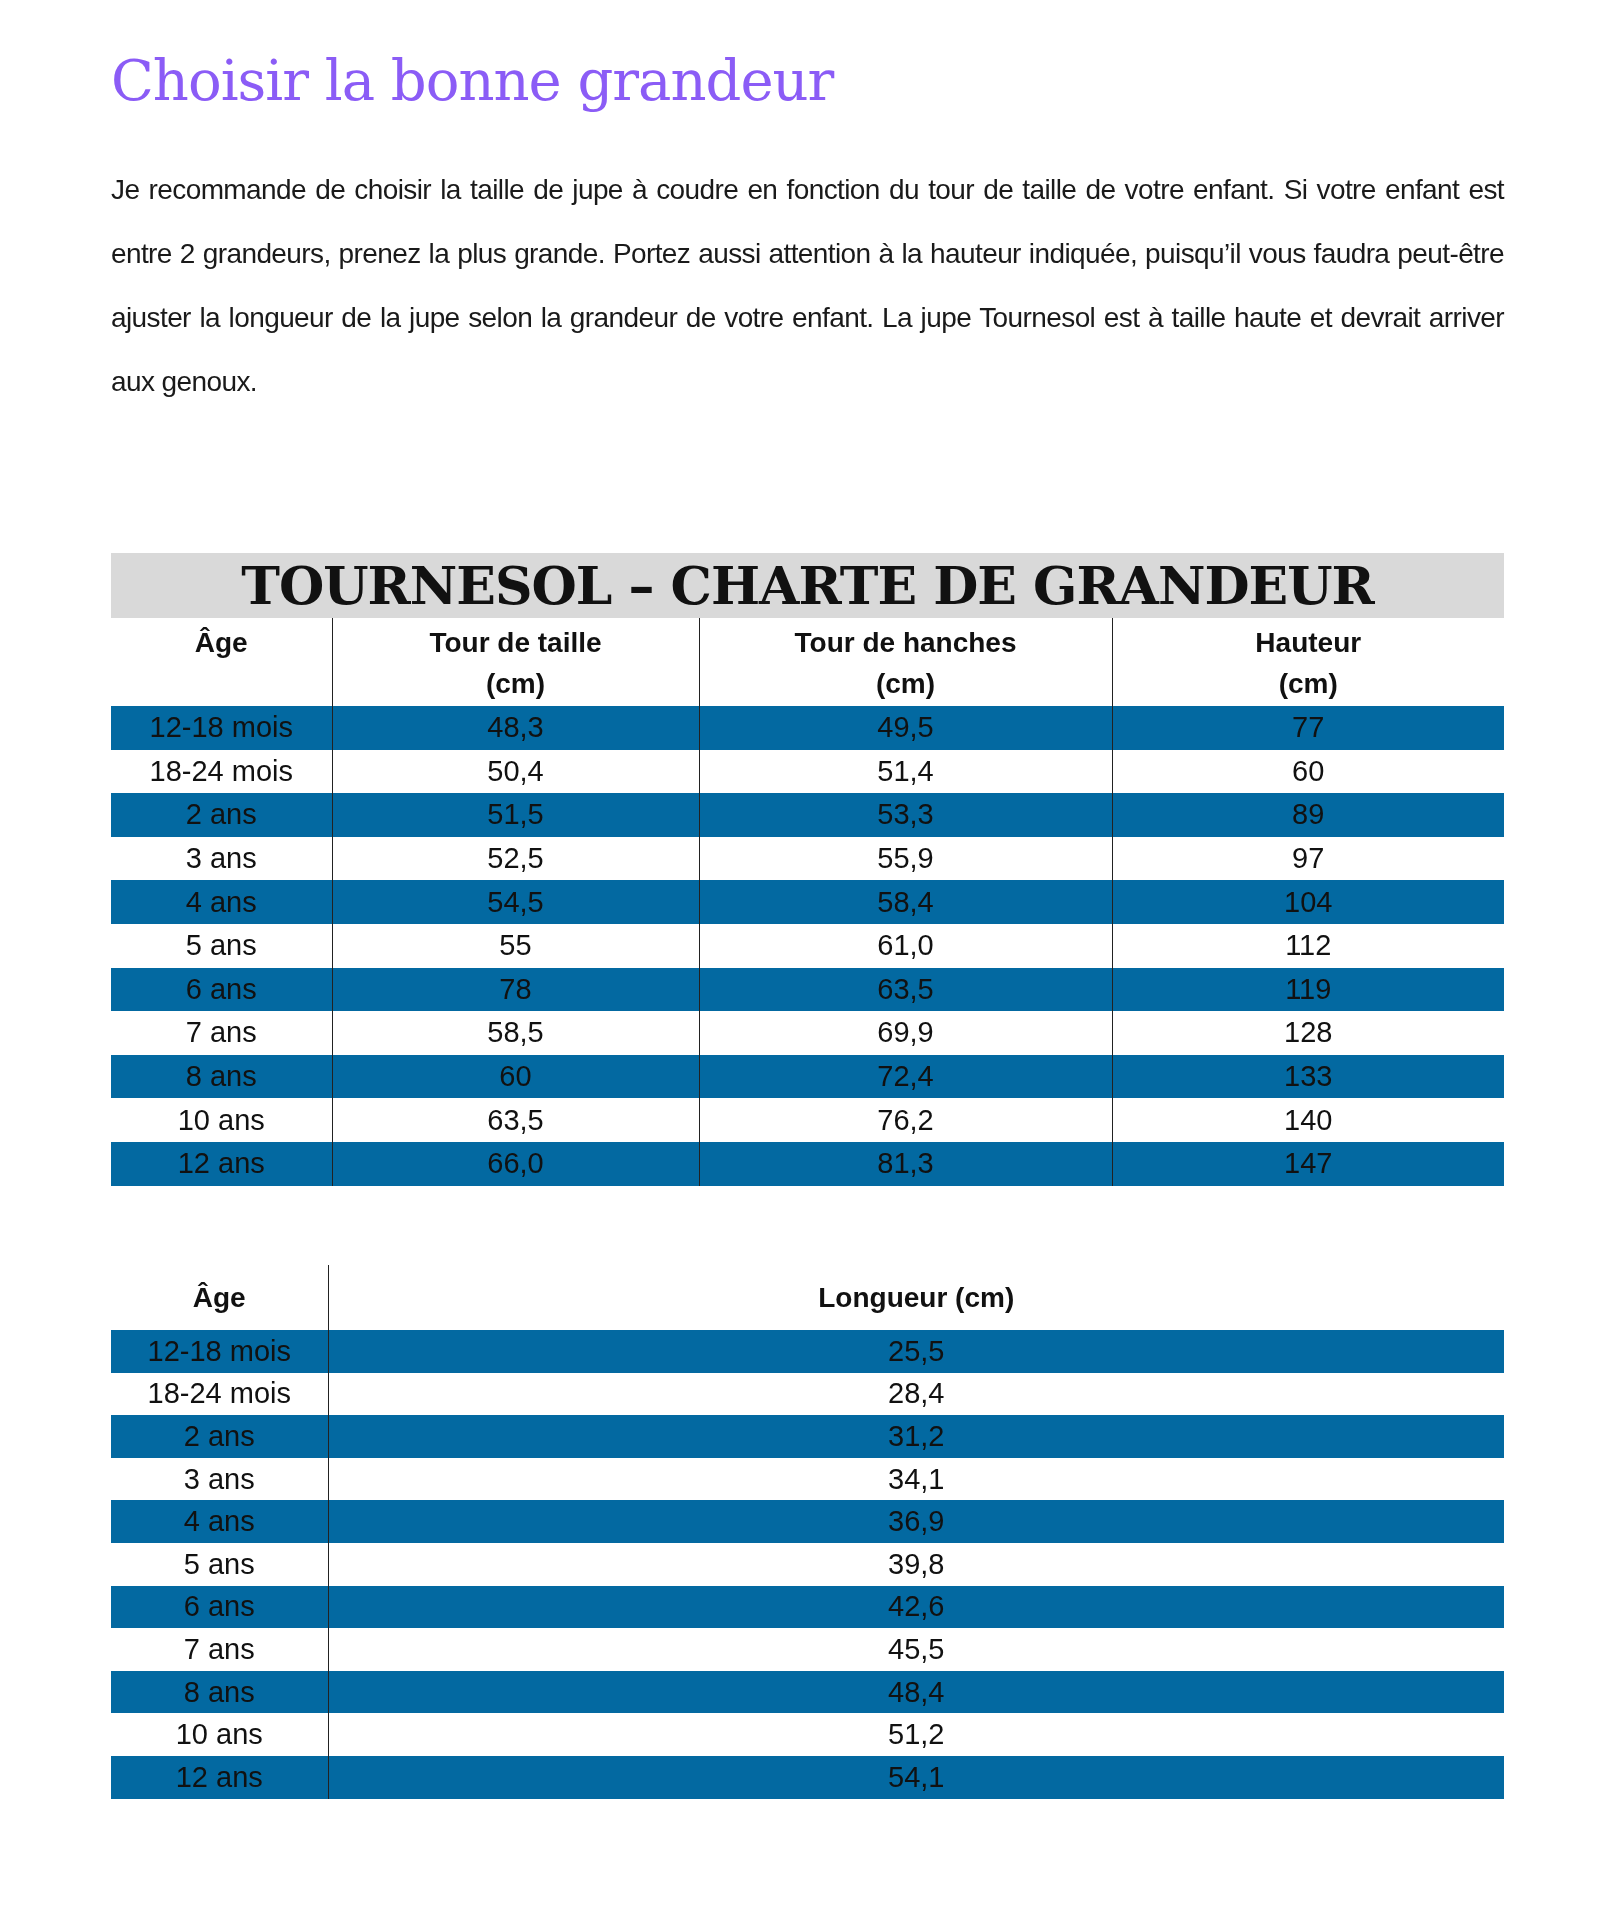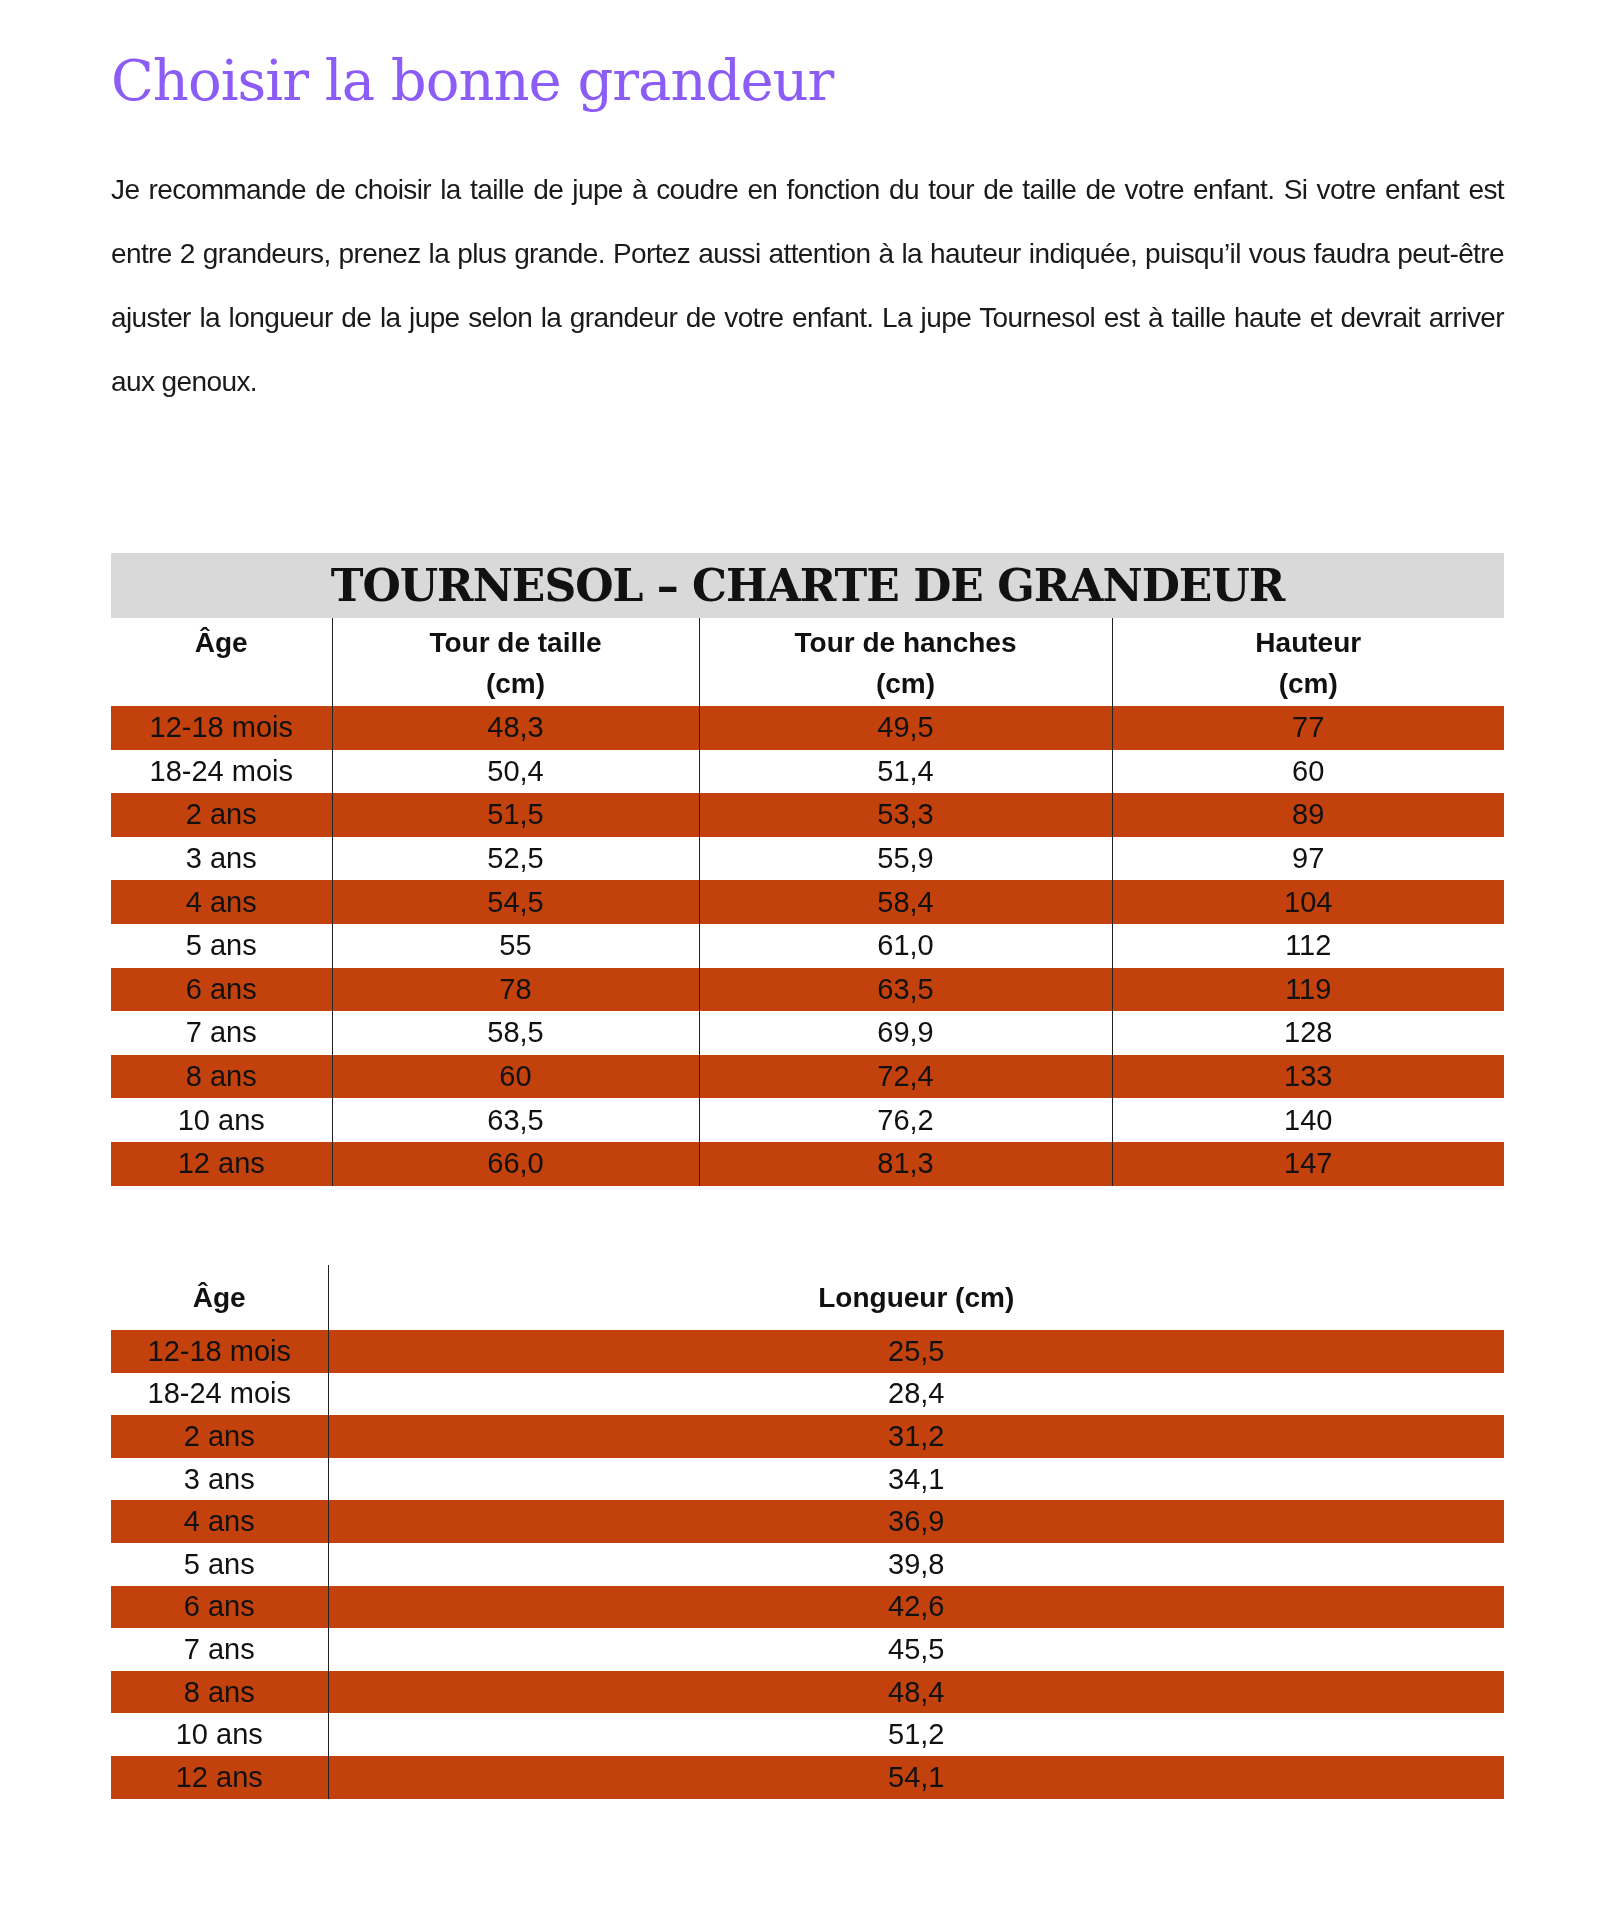--- a/index.html
+++ b/index.html
@@ -11,28 +11,28 @@
     font-size: 56px; letter-spacing: -1px; color: #8b5cf6;
   }
   .intro {
     position: absolute; left: 0; top: 158px; width: 1393px; margin: 0;
     font-family: "Liberation Sans", sans-serif; font-size: 28px;
     line-height: 64px; color: #1a1a1a; text-align: justify; letter-spacing: -0.6px;
   }
   .tbl { position: absolute; left: 0; width: 1393px; }
   .tbl-title {
     background: #d9d9d9; height: 65px; display: flex; align-items: center; justify-content: center;
-    font-family: "DejaVu Serif", serif; font-weight: bold; font-size: 44px; color: #111; letter-spacing: -1px;
+    font-family: "DejaVu Serif", serif; font-weight: bold; font-size: 52px; color: #111; letter-spacing: -1px;
   }
   table { border-collapse: collapse; width: 100%; table-layout: fixed;
     font-family: "Liberation Sans", sans-serif; color: #111; }
   th { font-weight: bold; font-size: 28px; line-height: 41px; text-align: center; vertical-align: top; padding: 4px 0 2px 0; }
   td { font-size: 29px; text-align: center; padding: 0; }
   .divider { border-left: 1.5px solid #222; }
-  tr.pink td { background: #c2410c; }
+  tr.pink td { background: #0369a1; }
   #t1 { top: 553px; }
   #t1 tbody tr { height: 43.6px; }
   #t2 { top: 1265px; }
   #t2 th { padding: 12px 0 12px 0; }
   #t2 tbody tr { height: 42.6px; }
 </style>
 </head>
 <body>
 
 <div class="page">

